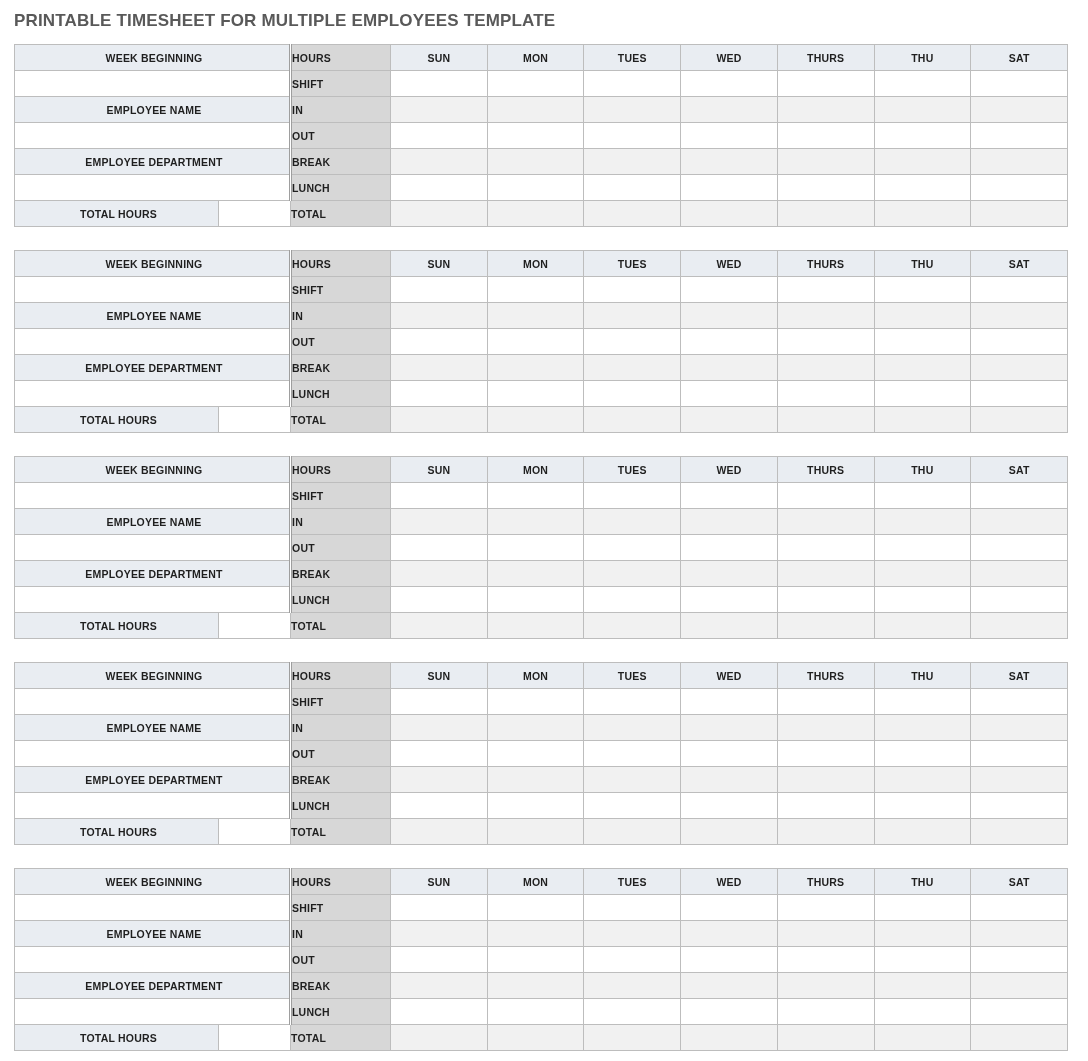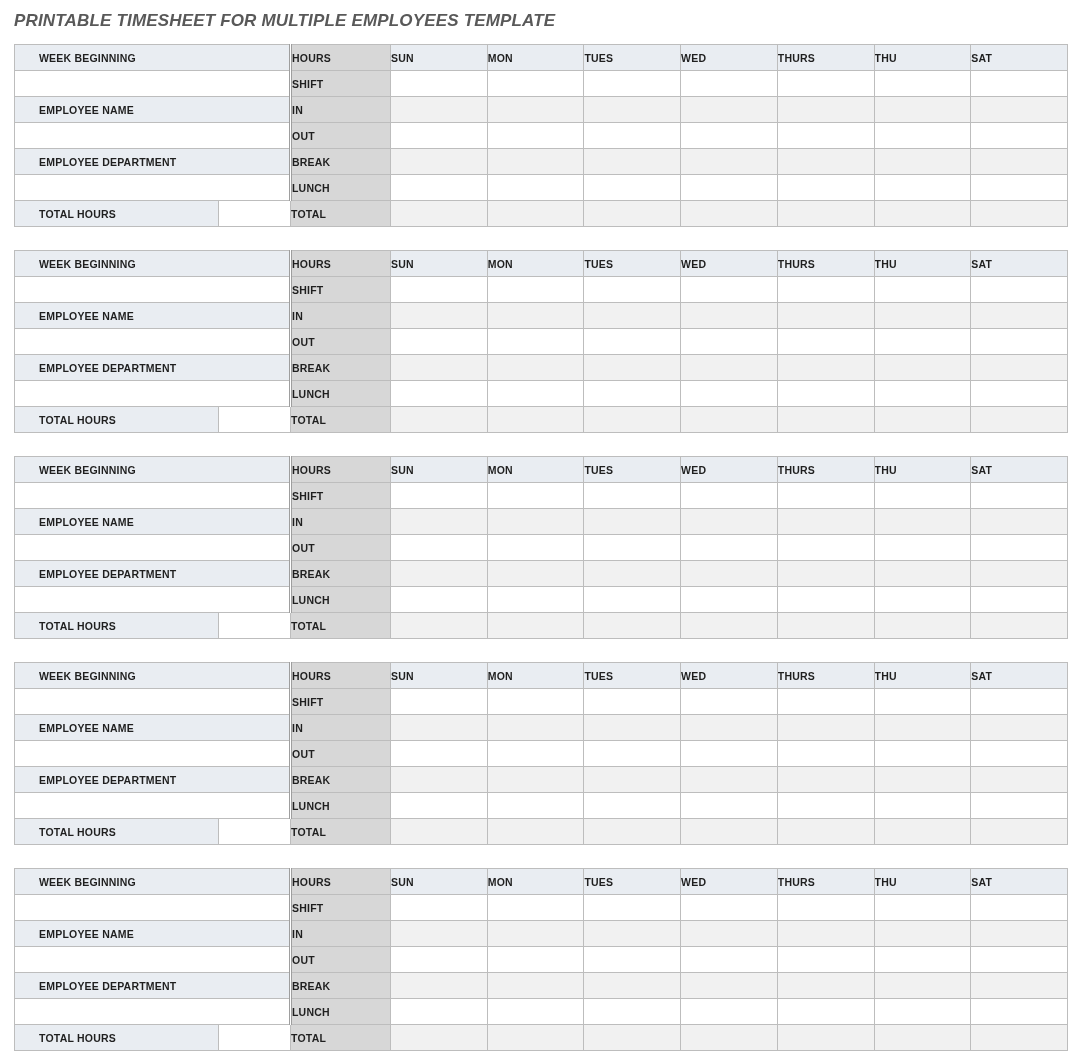--- a/index.html
+++ b/index.html
@@ -20,21 +20,20 @@
     font-family:"Liberation Sans", sans-serif;
     color:var(--text-color);
   }
   .page-title{
     font-size:17px;
     font-weight:bold;
     letter-spacing:.01em;
     color:var(--title-color);
     margin-bottom:13px;
     white-space:nowrap;
-    font-style:italic;
   }
   table.sheet{
     width:1054px;
     table-layout:fixed;
     border-collapse:collapse;
     margin-bottom:23px;
   }
   table.sheet tr{height:26px;}
   table.sheet td{
     border:1px solid var(--cell-border);
@@ -43,31 +42,32 @@
     letter-spacing:.02em;
     vertical-align:middle;
     overflow:hidden;
     white-space:nowrap;
   }
   col.c-label{width:204px;}
   col.c-input{width:72px;}
   col.c-hours{width:100px;}
   td.lbl{
     background:var(--header-row-bg);
-    text-align:left;
-    padding-left:24px;
+    text-align:center;
+    padding-left:4px;
   }
   td.fill{background:#ffffff;}
   td.hours{
     background:var(--hours-column-bg);
     text-align:left;
   }
   td.hours.dbl{border-left:3px double var(--separator-line);}
   td.dayh{
     background:var(--header-row-bg);
+    text-align:center;
   }
   td.day{background:#ffffff;}
   td.day.alt{background:var(--alt-row-bg);}
 </style>
 </head>
 <body>
 
 <div class="page-title">PRINTABLE TIMESHEET FOR MULTIPLE EMPLOYEES TEMPLATE</div>
 
 <div>

